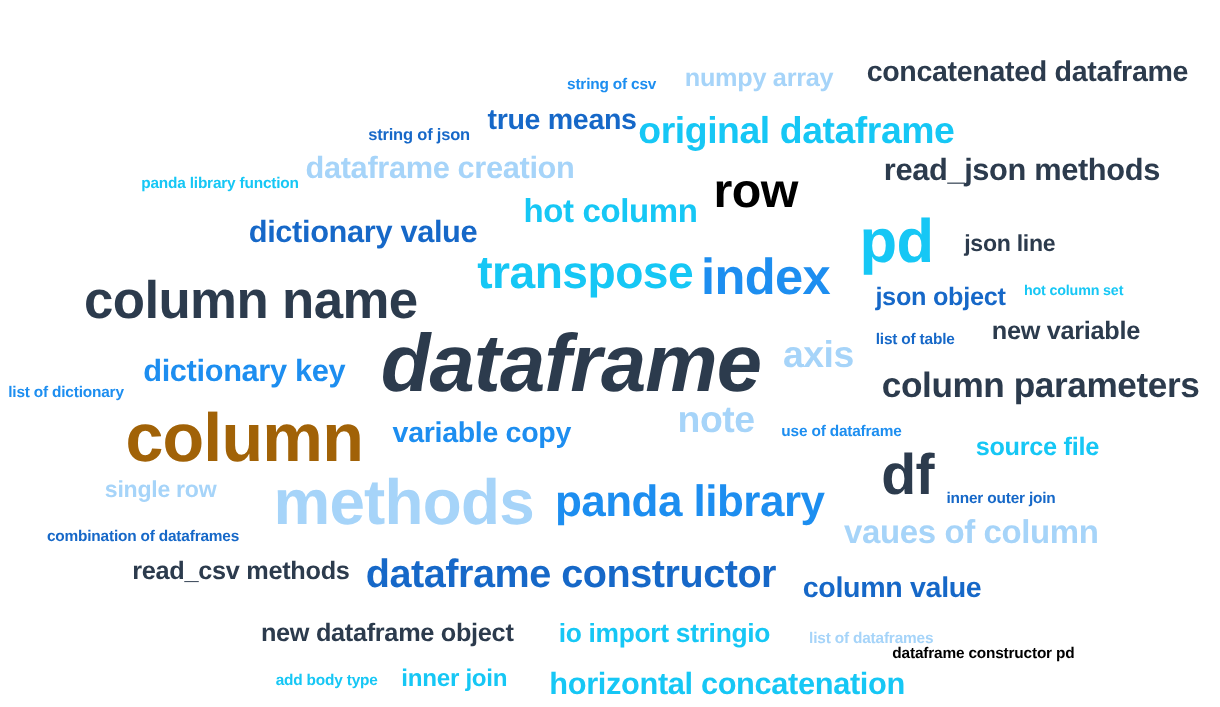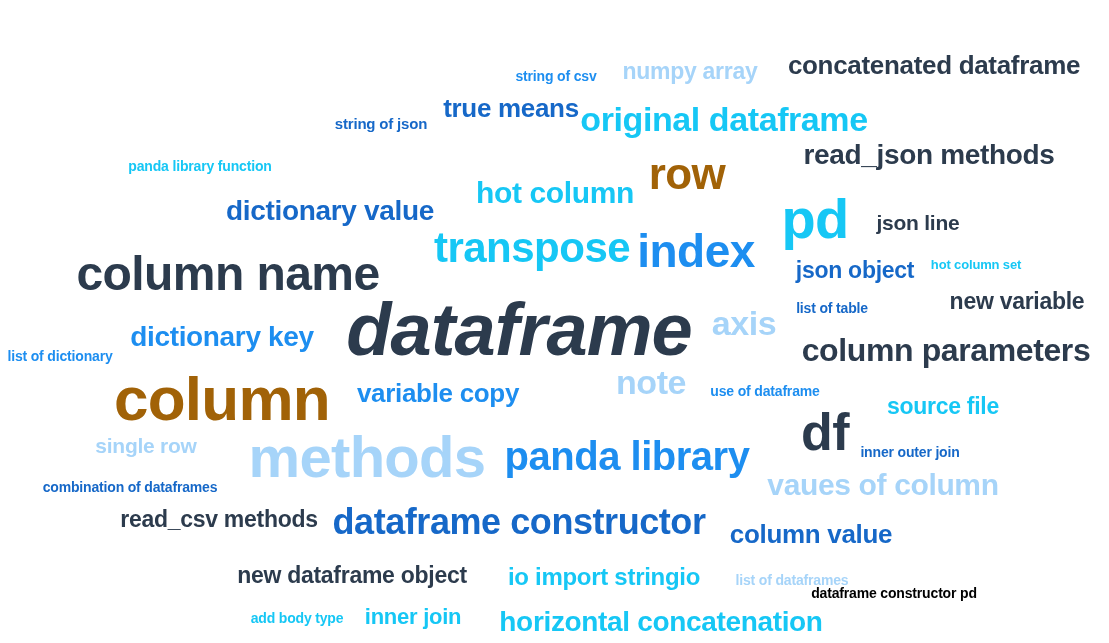--- a/index.html
+++ b/index.html
@@ -33,40 +33,41 @@
 <body>
 
 <div id="wordcloud" style="width: 1109px; height: 643px; background: rgb(255, 255, 255);">
     <span class="word" style="left: 519px; top: 330px; font-size: 74px; color: rgb(44, 59, 77); font-style: italic;">dataframe</span>
     <span class="word" style="left: 222px; top: 399px; font-size: 62px; color: #a16207;">column</span>
     <span class="word" style="left: 367px; top: 457px; font-size: 58px; color: rgb(166, 212, 249);">methods</span>
     <span class="word" style="left: 228px; top: 274px; font-size: 48px; color: rgb(44, 59, 77);">column name</span>
     <span class="word" style="left: 815px; top: 219px; font-size: 56px; color: rgb(22, 199, 245);">pd</span>
     <span class="word" style="left: 825px; top: 432px; font-size: 52px; color: rgb(44, 59, 77);">df</span>
     <span class="word" style="left: 696px; top: 251px; font-size: 46px; color: rgb(29, 142, 240);">index</span>
-    <span class="word" style="left: 687px; top: 174px; font-size: 44px; color: #a16207;">row</span>
+    <span class="word" style="left: 687px; top: 174px; font-size: 44px; color: #000000;">row</span>
     <span class="word" style="left: 627px; top: 456px; font-size: 40px; color: rgb(29, 142, 240);">panda library</span>
     <span class="word" style="left: 519px; top: 522px; font-size: 36px; color: rgb(22, 104, 200);">dataframe constructor</span>
     <span class="word" style="left: 724px; top: 119px; font-size: 34px; color: rgb(22, 199, 245);">original dataframe</span>
     <span class="word" style="left: 532px; top: 248px; font-size: 42px; color: rgb(22, 199, 245);">transpose</span>
     <span class="word" style="left: 946px; top: 350px; font-size: 32px; color: rgb(44, 59, 77);">column parameters</span>
     <span class="word" style="left: 661px; top: 622px; font-size: 28px; color: rgb(22, 199, 245);">horizontal concatenation</span>
     <span class="word" style="left: 744px; top: 323px; font-size: 34px; color: rgb(166, 212, 249);">axis</span>
     <span class="word" style="left: 651px; top: 382px; font-size: 34px; color: rgb(166, 212, 249);">note</span>
+    <span class="word" style="left: 400px; top: 153px; font-size: 28px; color: rgb(166, 212, 249);">dataframe creation</span>
     <span class="word" style="left: 883px; top: 485px; font-size: 30px; color: rgb(166, 212, 249);">vaues of column</span>
     <span class="word" style="left: 330px; top: 211px; font-size: 28px; color: rgb(22, 104, 200);">dictionary value</span>
     <span class="word" style="left: 555px; top: 193px; font-size: 30px; color: rgb(22, 199, 245);">hot column</span>
     <span class="word" style="left: 222px; top: 337px; font-size: 28px; color: rgb(29, 142, 240);">dictionary key</span>
     <span class="word" style="left: 934px; top: 65px; font-size: 26px; color: rgb(44, 59, 77);">concatenated dataframe</span>
     <span class="word" style="left: 511px; top: 108px; font-size: 26px; color: rgb(22, 104, 200);">true means</span>
     <span class="word" style="left: 438px; top: 393px; font-size: 26px; color: rgb(29, 142, 240);">variable copy</span>
     <span class="word" style="left: 811px; top: 534px; font-size: 26px; color: rgb(22, 104, 200);">column value</span>
     <span class="word" style="left: 604px; top: 577px; font-size: 24px; color: rgb(22, 199, 245);">io import stringio</span>
     <span class="word" style="left: 929px; top: 155px; font-size: 28px; color: rgb(44, 59, 77);">read_json methods</span>
-    <span class="word" style="left: 1017px; top: 301px; font-size: 23px; color: rgb(44, 59, 77);">new variable</span>
+    <span class="word" style="left: 969px; top: 301px; font-size: 23px; color: rgb(44, 59, 77);">new variable</span>
     <span class="word" style="left: 352px; top: 575px; font-size: 23px; color: rgb(44, 59, 77);">new dataframe object</span>
     <span class="word" style="left: 219px; top: 519px; font-size: 23px; color: rgb(44, 59, 77);">read_csv methods</span>
     <span class="word" style="left: 855px; top: 270px; font-size: 23px; color: rgb(22, 104, 200);">json object</span>
     <span class="word" style="left: 943px; top: 406px; font-size: 23px; color: rgb(22, 199, 245);">source file</span>
     <span class="word" style="left: 918px; top: 222px; font-size: 21px; color: rgb(44, 59, 77);">json line</span>
     <span class="word" style="left: 690px; top: 71px; font-size: 23px; color: rgb(166, 212, 249);">numpy array</span>
     <span class="word" style="left: 146px; top: 445px; font-size: 21px; color: rgb(166, 212, 249);">single row</span>
     <span class="word" style="left: 413px; top: 617px; font-size: 22px; color: rgb(22, 199, 245);">inner join</span>
     <span class="word" style="left: 381px; top: 123px; font-size: 15px; color: rgb(22, 104, 200);">string of json</span>
     <span class="word" style="left: 556px; top: 76px; font-size: 14px; color: rgb(29, 142, 240);">string of csv</span>

